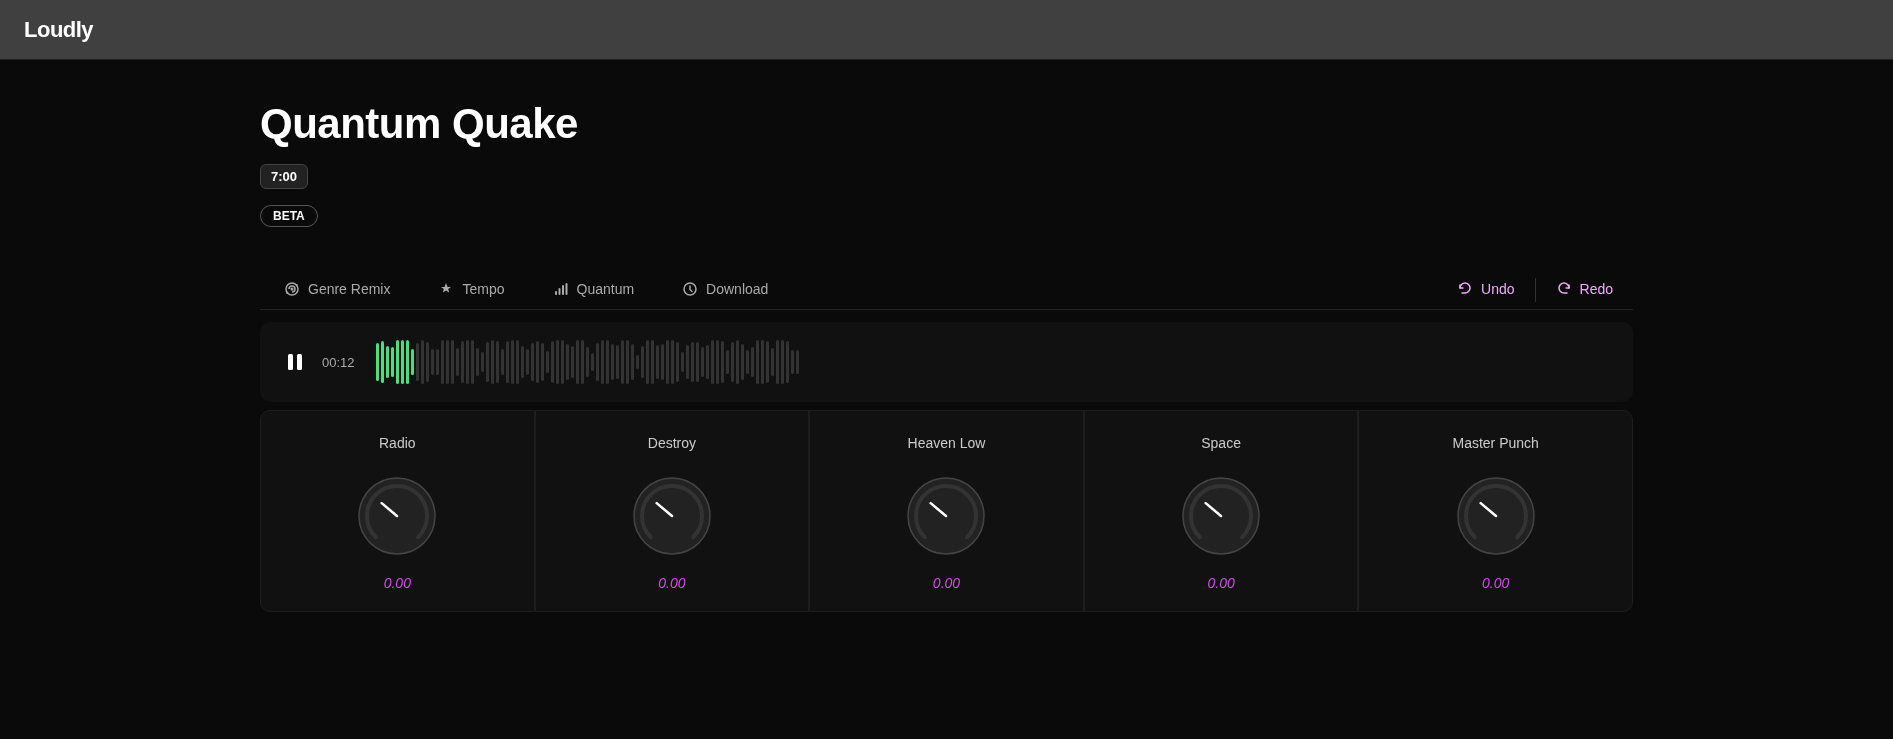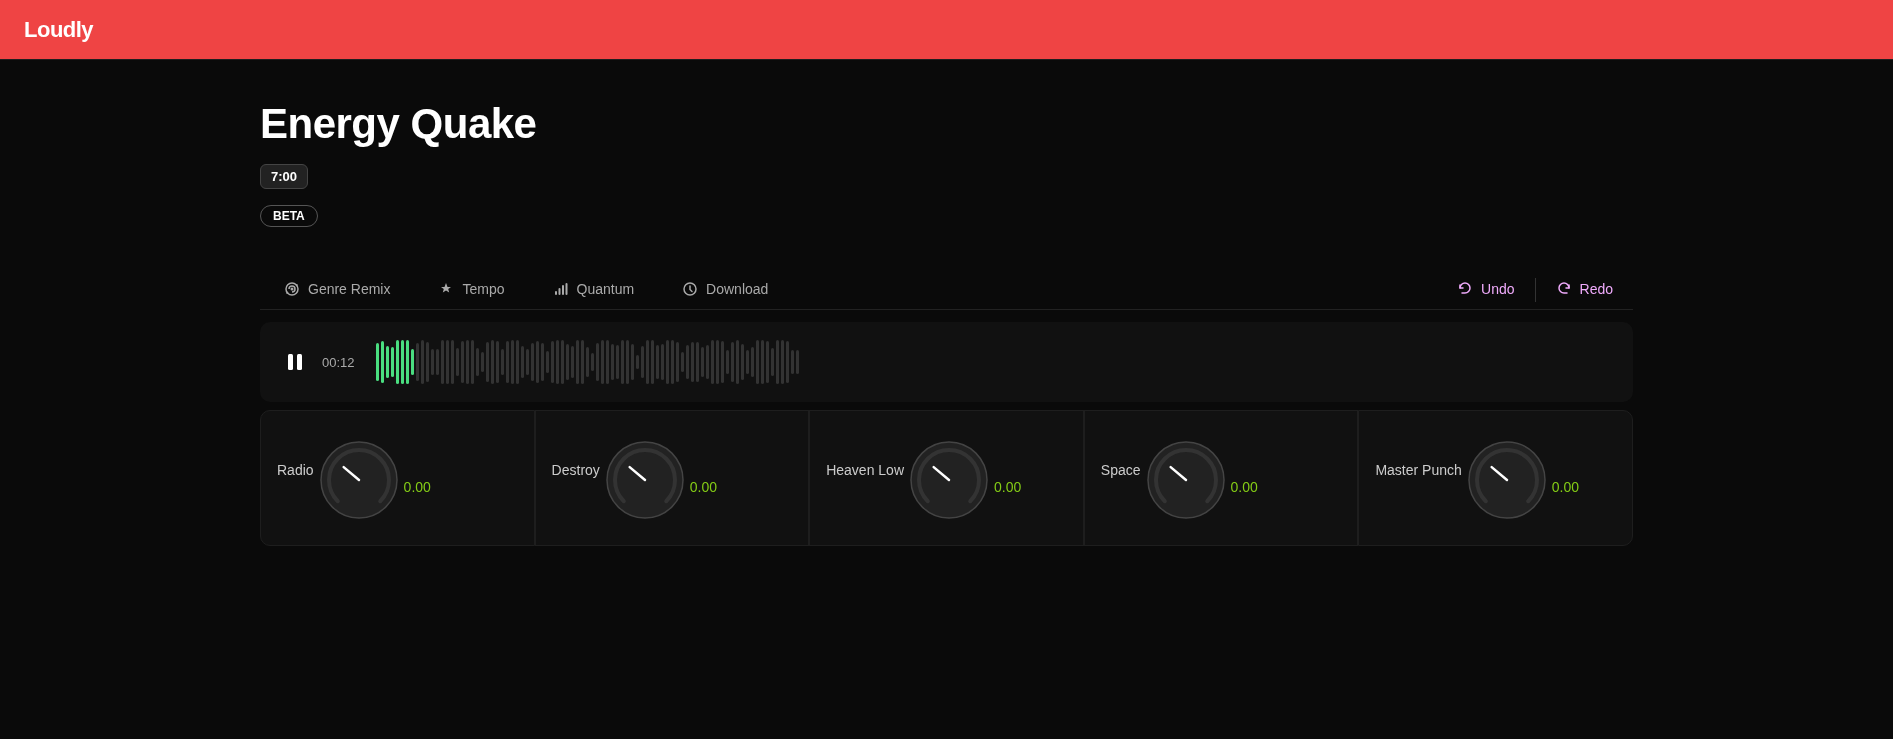--- a/index.html
+++ b/index.html
@@ -12,21 +12,21 @@
     }
 
     
     .header {
       display: flex;
       align-items: center;
       justify-content: space-between;
       padding: 0 24px;
       height: 60px;
       border-bottom: 1px solid #1e1e1e;
-      background: #ef4444;
+      background: #404040;
     }
     .logo {
       font-size: 22px;
       font-weight: 900;
       color: #ffffff;
       letter-spacing: -0.5px;
     }
     .download-btn {
       background: #4ade80;
       color: #000;
@@ -165,35 +165,36 @@
     
     .knobs-row {
       display: grid;
       grid-template-columns: repeat(5, 1fr);
       gap: 0;
     }
     .knob-panel {
       background: #111;
       border: 1px solid #1e1e1e;
       display: flex;
-      flex-direction: row;
+      flex-direction: column;
       align-items: center;
       padding: 24px 16px 20px 16px;
     }
     .knob-panel:first-child { border-radius: 10px 0 0 10px; }
     .knob-panel:last-child { border-radius: 0 10px 10px 0; }
     .knob-label {
       font-size: 14px;
       color: #ccc;
       margin-bottom: 20px;
     }
     .knob-value {
       font-size: 14px;
-      color: #84cc16;
+      color: #d946ef;
       margin-top: 14px;
+      font-style: italic;
     }
 
     
     .knob-svg {
       width: 90px;
       height: 90px;
       cursor: pointer;
     }
     .knob-indicator {
       stroke: #fff;
@@ -218,21 +219,21 @@
   </style>
 </head>
 <body>
 
 <div class="header">
   <div class="logo">Loudly</div>
 </div>
 
 <div class="main">
 
-  <h1 class="track-title">Energy Quake</h1>
+  <h1 class="track-title">Quantum Quake</h1>
 
   <div style="display:flex; flex-direction:column; align-items:flex-start; gap:6px; margin-bottom:20px;justify-content:space-between;">
     <span class="time-badge">7:00</span>
     <span class="beta-badge">BETA</span>
   </div>
 
   <div class="toolbar">
     <div class="toolbar-item">
       <svg viewBox="0 0 16 16" fill="none" stroke="currentColor" stroke-width="1.5">
         <circle cx="8" cy="8" r="6"></circle>

